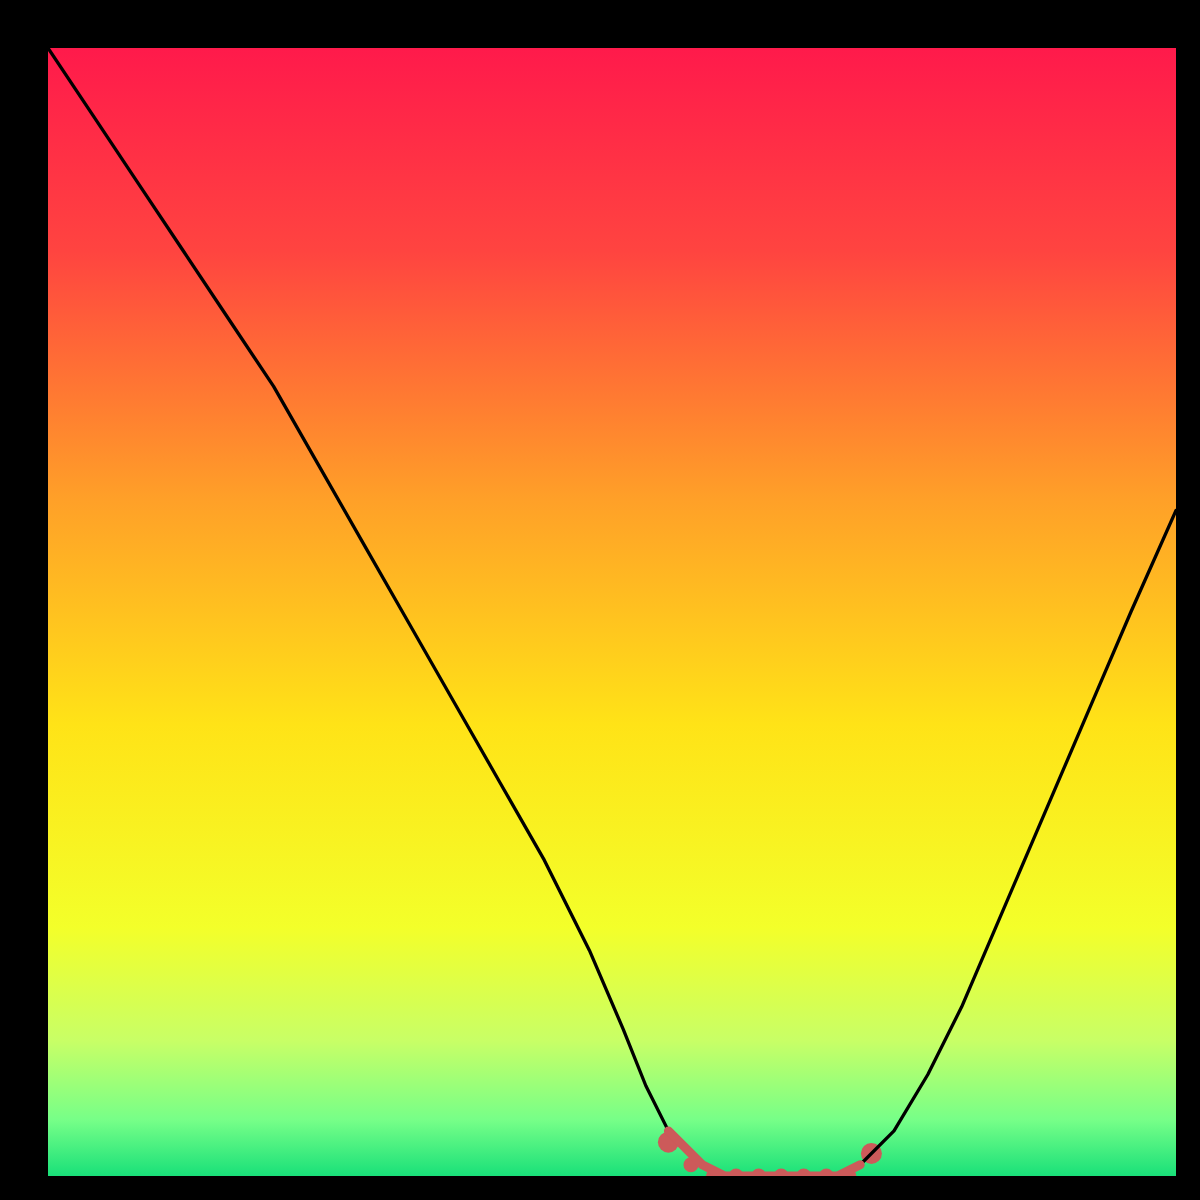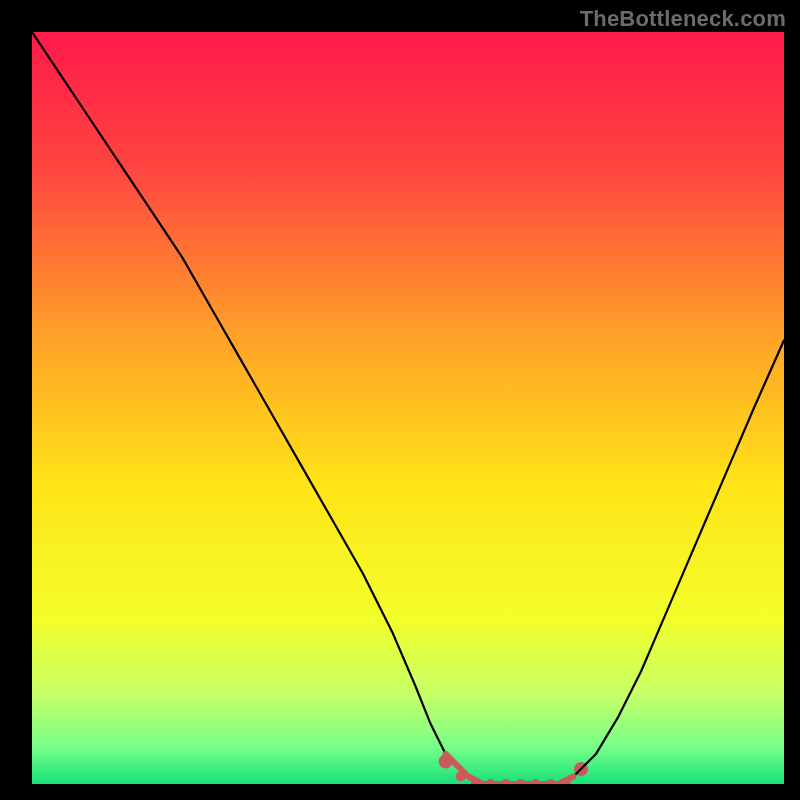--- a/index.html
+++ b/index.html
@@ -86,14 +86,13 @@
           <circle cx="533.92" cy="752.00" r="5" fill="#cc5a5a"></circle>
           <circle cx="548.96" cy="736.96" r="7" fill="#cc5a5a"></circle>
         </g>
       <path id="left-branch" fill="none" stroke-width="2.2" stroke-linecap="round" stroke-linejoin="round" d="M0.00 0.00 L30.08 45.12 L60.16 90.24 L90.24 135.36 L120.32 180.48 L150.40 225.60 L180.48 278.24 L210.56 330.88 L240.64 383.52 L270.72 436.16 L300.80 488.80 L330.88 541.44 L360.96 601.60 L383.52 654.24 L398.56 691.84 L413.60 721.92 L436.16 744.48 L451.20 752.00" stroke="#000000"></path>
       <path id="right-branch" fill="none" stroke-width="2.2" stroke-linecap="round" stroke-linejoin="round" d="M541.44 744.48 L564.00 721.92 L586.56 684.32 L609.12 639.20 L631.68 586.56 L654.24 533.92 L676.80 481.28 L699.36 428.64 L721.92 376.00 L752.00 308.32" stroke="#000000"></path>
       <path id="valley-floor" fill="none" stroke-width="6" stroke-linecap="round" stroke-linejoin="round" d="M413.60 721.92 L436.16 744.48 L451.20 752.00 L466.24 752.00 L481.28 752.00 L496.32 752.00 L511.36 752.00 L526.40 752.00 L541.44 744.48" stroke="#cc5a5a"></path>
     </svg>
 
   </div>
 
-  <div class="watermark">TheBottleneck.com</div>
 </div>
 
 </body></html>

